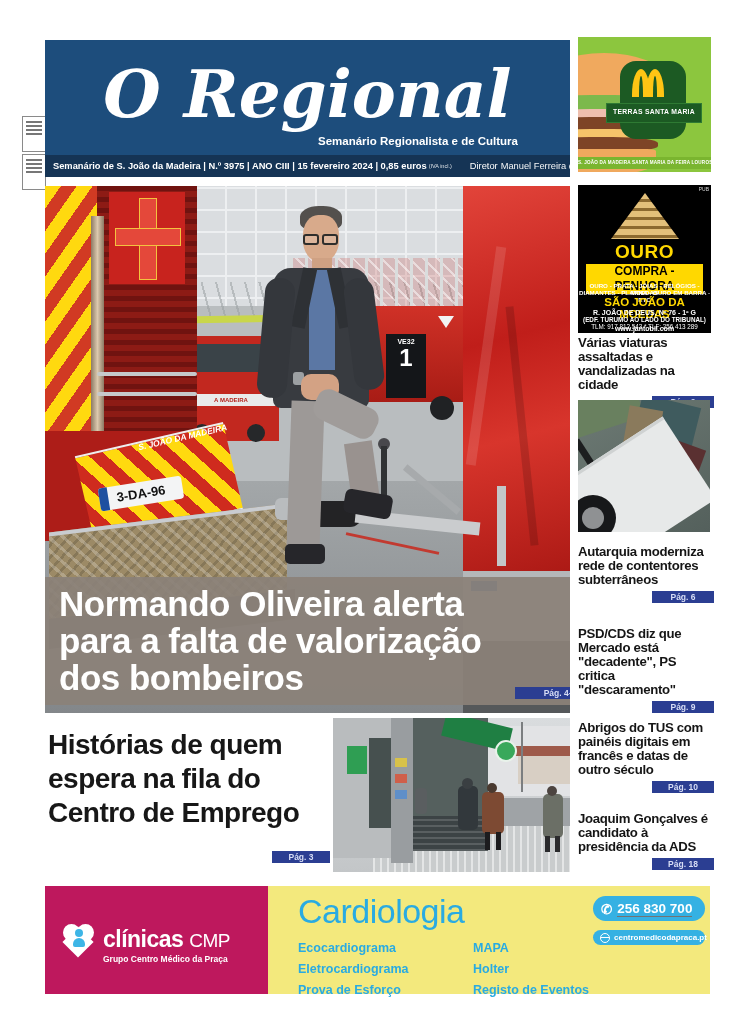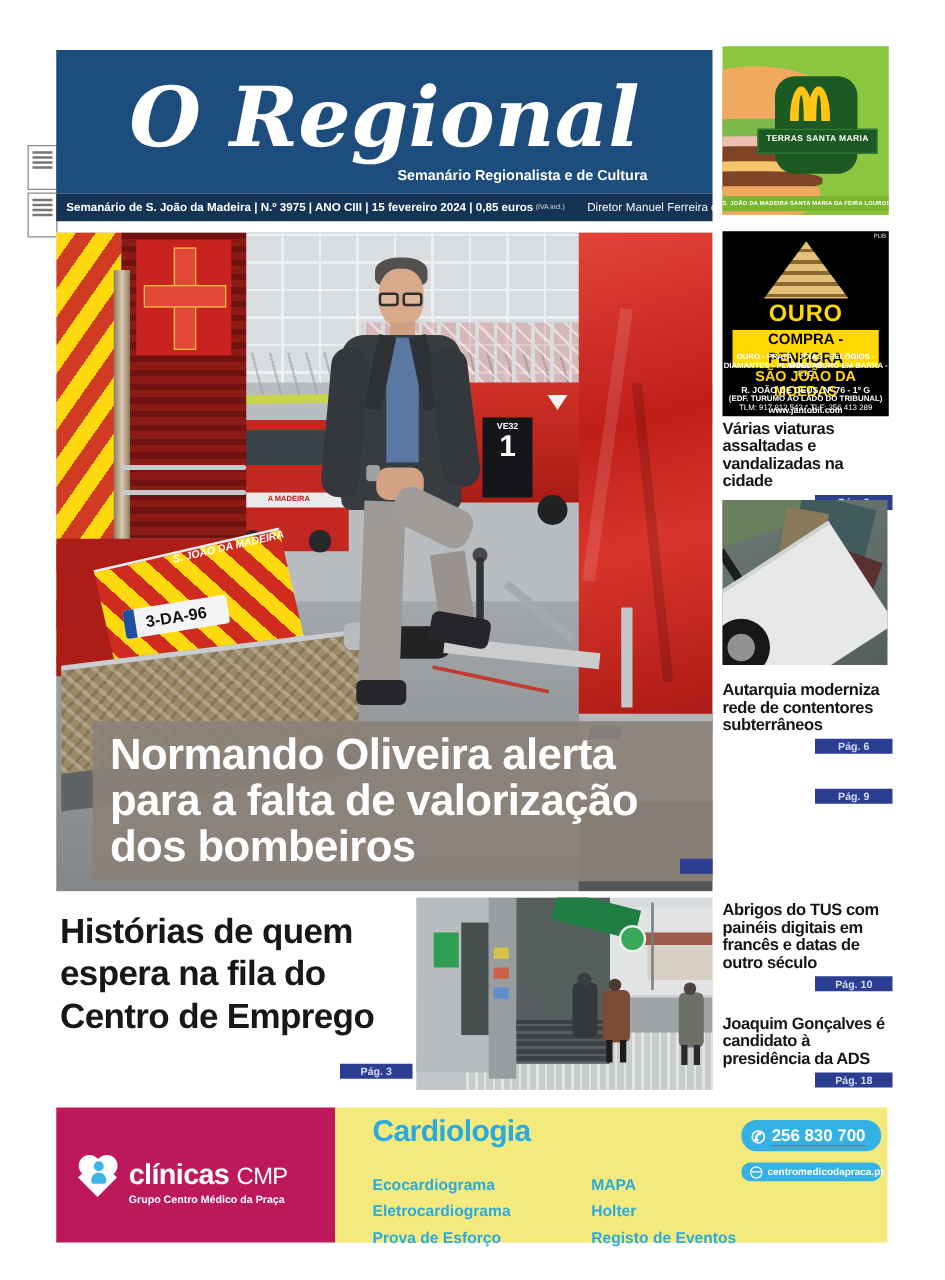--- a/index.html
+++ b/index.html
@@ -68,38 +68,38 @@
   .photo div{position:absolute;}
   .ceiling{left:0;top:0;width:525px;height:135px;background:#dadde0;
     background-image:repeating-linear-gradient(90deg,#edeff1 0 2px,transparent 2px 30px),
                      repeating-linear-gradient(0deg,#edeff1 0 2px,transparent 2px 22px);}
   .backwall{left:0;top:120px;width:525px;height:185px;background:#b9bdbf;}
   .floor{left:0;top:295px;width:525px;height:232px;background:linear-gradient(#a3a7a9,#83878a);}
   .beam{left:150px;top:128px;width:270px;height:7px;background:#c9d64b;transform:rotate(-1deg);}
   .truss{left:150px;top:96px;width:270px;height:34px;opacity:.55;
     background:repeating-linear-gradient(75deg,#9aa0a2 0 2px,transparent 2px 14px);}
 
-  .headline-overlay{left:0;top:391px;width:565px;height:128px;background:rgba(139,129,120,.93);margin-left:29px;}
+  .headline-overlay{left:0;top:391px;width:565px;height:128px;background:rgba(139,129,120,.93);}
   .headline{left:14px;top:8px;width:500px;color:#fff;font-weight:bold;font-size:35px;line-height:37px;letter-spacing:-.5px;}
   .main-badge{right:5px;bottom:6px;width:90px;}
 
   
   .emp-title{left:48px;top:728px;width:300px;font-size:28px;line-height:34px;font-weight:bold;color:#171717;letter-spacing:-.5px;}
   .emp-badge{left:272px;top:851px;width:58px;}
   .empphoto{left:333px;top:718px;width:237px;height:154px;overflow:hidden;background:linear-gradient(#d9dcde,#c3c6c8);}
   .empphoto div{position:absolute;}
 
   
   .clinic{left:45px;top:886px;width:665px;height:108px;}
   .clinic .blue{position:absolute;left:0;top:0;width:223px;height:108px;background:#be185d;}
   .clinic .yellow{position:absolute;left:223px;top:0;width:442px;height:108px;background:#f3e97d;}
   .cmp-brand{position:absolute;left:58px;top:40px;color:#fff;font-size:23px;font-weight:bold;letter-spacing:-.5px;}
   .cmp-brand small{font-weight:normal;font-size:19px;}
   .cmp-sub{position:absolute;left:58px;top:68px;color:#fff;font-size:8.5px;font-weight:bold;}
-  .cardio-title{position:absolute;left:30px;top:6px;color:#29abe2;font-size:24px;font-weight:bold;letter-spacing:-.5px;}
+  .cardio-title{position:absolute;left:30px;top:6px;color:#29abe2;font-size:34px;font-weight:normal;letter-spacing:-.5px;}
   .svc{position:absolute;top:52px;color:#29abe2;font-size:12.5px;font-weight:bold;line-height:21px;}
   .svc1{left:30px;} .svc2{left:205px;}
   .pill{position:absolute;background:#35b1e3;border-radius:14px;color:#fff;display:flex;align-items:center;box-sizing:border-box;}
   .pill-phone{left:325px;top:10px;width:112px;height:25px;padding:0 8px;font-size:13.5px;font-weight:bold;}
   .pill-web{left:325px;top:44px;width:112px;height:15px;padding:0 7px;font-size:8px;font-weight:bold;border-radius:8px;}
   .globe{width:8px;height:8px;border:1px solid #fff;border-radius:50%;margin-right:4px;position:relative;flex:none;}
   .globe:after{content:"";position:absolute;left:0;top:3px;width:8px;height:1px;background:#fff;}
   .heart{position:absolute;left:18px;top:38px;width:32px;height:30px;}
   .heart b{position:absolute;background:#fff;}
   .heart .c1{left:0;top:0;width:17px;height:17px;border-radius:50%;}
@@ -175,20 +175,21 @@
   <div class="abs rcol">
     <div class="rc-story" style="top:336px;">
       <div class="rc-title">Várias viaturas assaltadas e vandalizadas na cidade</div>
       <div class="badge rc-badge">Pág. 2</div>
     </div>
     <div class="rc-story" style="top:545px;">
       <div class="rc-title">Autarquia moderniza rede de contentores subterrâneos</div>
       <div class="badge rc-badge">Pág. 6</div>
     </div>
     <div class="rc-story" style="top:627px;">
+      <div class="rc-title">PSD/CDS diz que Mercado está "decadente", PS critica "descaramento"</div>
       <div class="badge rc-badge">Pág. 9</div>
     </div>
     <div class="rc-story" style="top:721px;">
       <div class="rc-title">Abrigos do TUS com painéis digitais em francês e datas de outro século</div>
       <div class="badge rc-badge">Pág. 10</div>
     </div>
     <div class="rc-story" style="top:812px;">
       <div class="rc-title">Joaquim Gonçalves é candidato à presidência da ADS</div>
       <div class="badge rc-badge">Pág. 18</div>
     </div>

